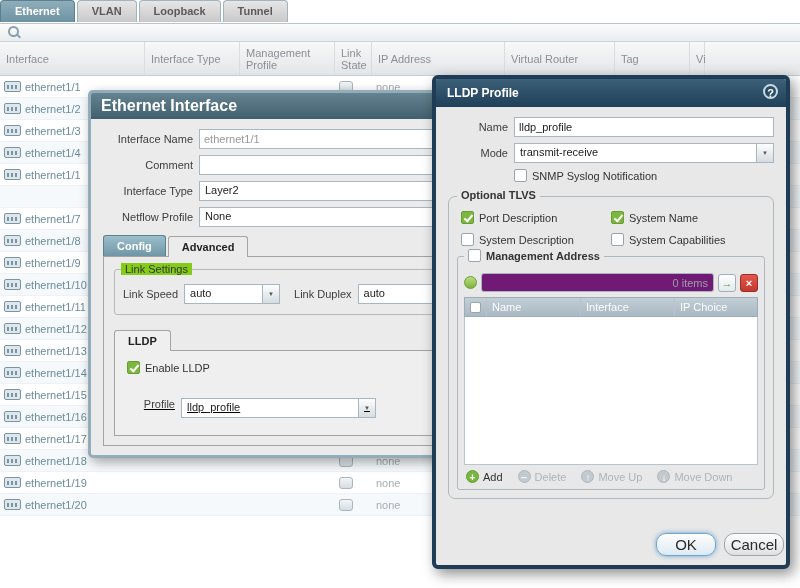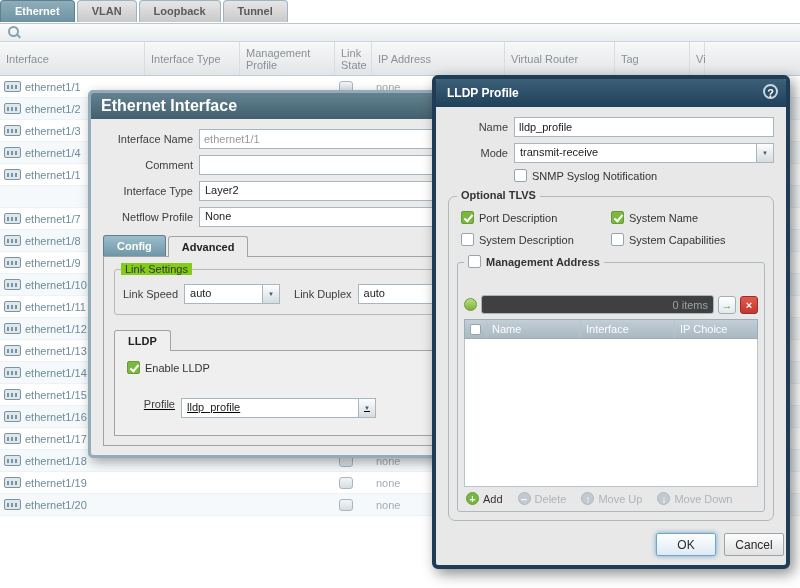--- a/index.html
+++ b/index.html
@@ -117,28 +117,28 @@
     text-align:center; cursor:pointer; background:#2a4c64;
   }
   .lldp-body { padding:10px 12px 0; position:relative; height:calc(100% - 28px); }
   .lldp-body .frow > label { width:60px; }
   .tlvs { border:1px solid #aeb9bf; border-radius:7px; position:relative; margin-top:14px;
     padding:12px 8px 8px; background:#e8e8e8; }
   .tlvs > .legend { position:absolute; top:-8px; left:8px; background:#e8e8e8; padding:0 4px;
     font-weight:bold; color:#333; }
   .cb-grid { display:grid; grid-template-columns:1fr 1fr; row-gap:9px; padding:2px 4px 10px; }
   .cb-item { display:flex; align-items:center; }
-  .mgmt { border:1px solid #aeb9bf; border-radius:3px; position:relative; margin-top:6px;
-    padding:32px 6px 6px; }
+  .mgmt { border:1px solid #aeb9bf; border-radius:3px; position:relative; 
+    padding:16px 6px 6px; }
   .mgmt > .legend { position:absolute; top:-8px; left:6px; background:#e8e8e8; padding:0 4px;
     display:flex; align-items:center; font-weight:bold; color:#333; }
   .mgmt-toolbar { display:flex; align-items:center; gap:4px; }
   .filter-dot { width:13px; height:13px; border-radius:50%; flex:none;
     background:linear-gradient(#b9dd82,#7cb23c); border:1px solid #6b9c33; }
-  .search-box { flex:1; height:19px; border:1px solid #a8b6bf; border-radius:3px; background:#404040;
+  .search-box { flex:1; height:19px; border:1px solid #a8b6bf; border-radius:3px; background:#701a75;
     position:relative; }
   .items-count { position:absolute; right:5px; top:3px; color:#9aa0a5; }
   .sq-btn { width:18px; height:18px; border:1px solid #9fb0ba; border-radius:3px; flex:none;
     display:flex; align-items:center; justify-content:center; cursor:pointer;
     background:linear-gradient(#fff,#e3e9ec); font-weight:bold; }
   .sq-btn.arrow { color:#5a9e2f; }
   .sq-btn.close { background:linear-gradient(#e4574e,#c0392f); color:#fff; border-color:#9c2d25; }
   .mgmt-table-head { display:flex; margin-top:5px; height:20px;
     background:linear-gradient(#c3ced6,#a9b8c2); border:1px solid #9dadb8; color:#fbfdfe; }
   .mh { display:flex; align-items:center; padding:0 5px; border-right:1px solid #b8c4cc; }
@@ -146,21 +146,21 @@
   .mgmt-table-body { height:148px; background:#fff; border:1px solid #b9c4cb; border-top:none; }
   .mgmt-footer { display:flex; align-items:center; gap:15px; margin-top:5px; padding-left:2px; }
   .tool { display:flex; align-items:center; gap:4px; cursor:pointer; color:#333; }
   .tool.disabled { color:#adb4b9; cursor:default; }
   .tool-ico { width:13px; height:13px; border-radius:50%; color:#fff; font-size:10px; font-weight:bold;
     line-height:13px; text-align:center; flex:none; }
   .tool-ico.green { background:#77b73f; border:1px solid #699d33; }
   .tool-ico.gray { background:#c2cad0; border:1px solid #aeb7be; }
 
   .btn-row { position:absolute; bottom:9px; right:2px; display:flex; gap:8px; }
-  .btn { min-width:60px; height:23px; border-radius:2px; font-size:12px; color:#2b2b2b;
+  .btn { min-width:60px; height:23px; border-radius:10px; font-size:15px; color:#2b2b2b;
     display:flex; align-items:center; justify-content:center; cursor:pointer;
     background:linear-gradient(#fdfdfd,#e1e1e1); border:1px solid #9aa5ab; }
   .btn.primary { background:linear-gradient(#fefefe,#ddeaf4); border:1px solid #6ea6cc;
     box-shadow:0 0 5px rgba(90,150,200,.85); }
 </style>
 </head>
 <body>
 
 <div class="screen">
 

